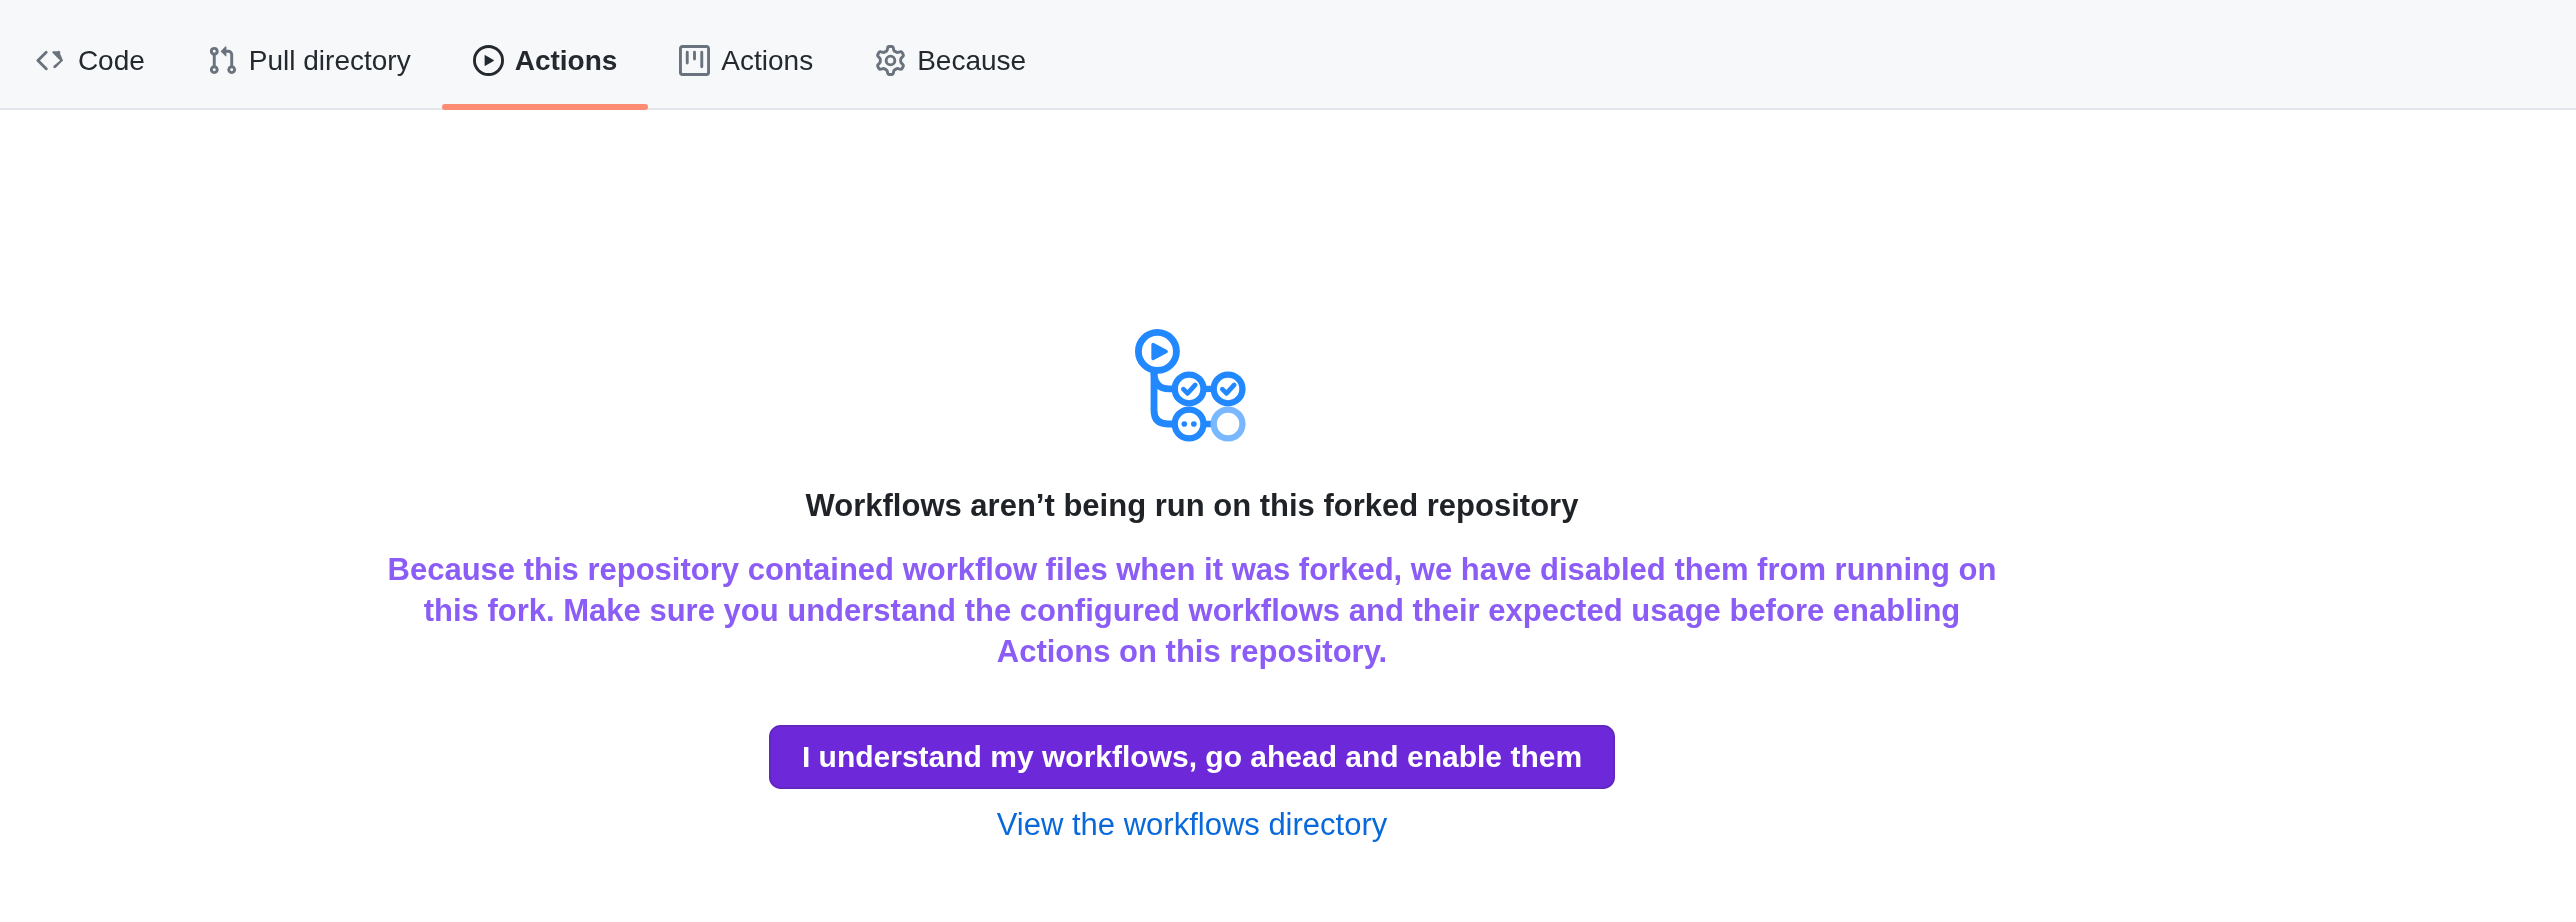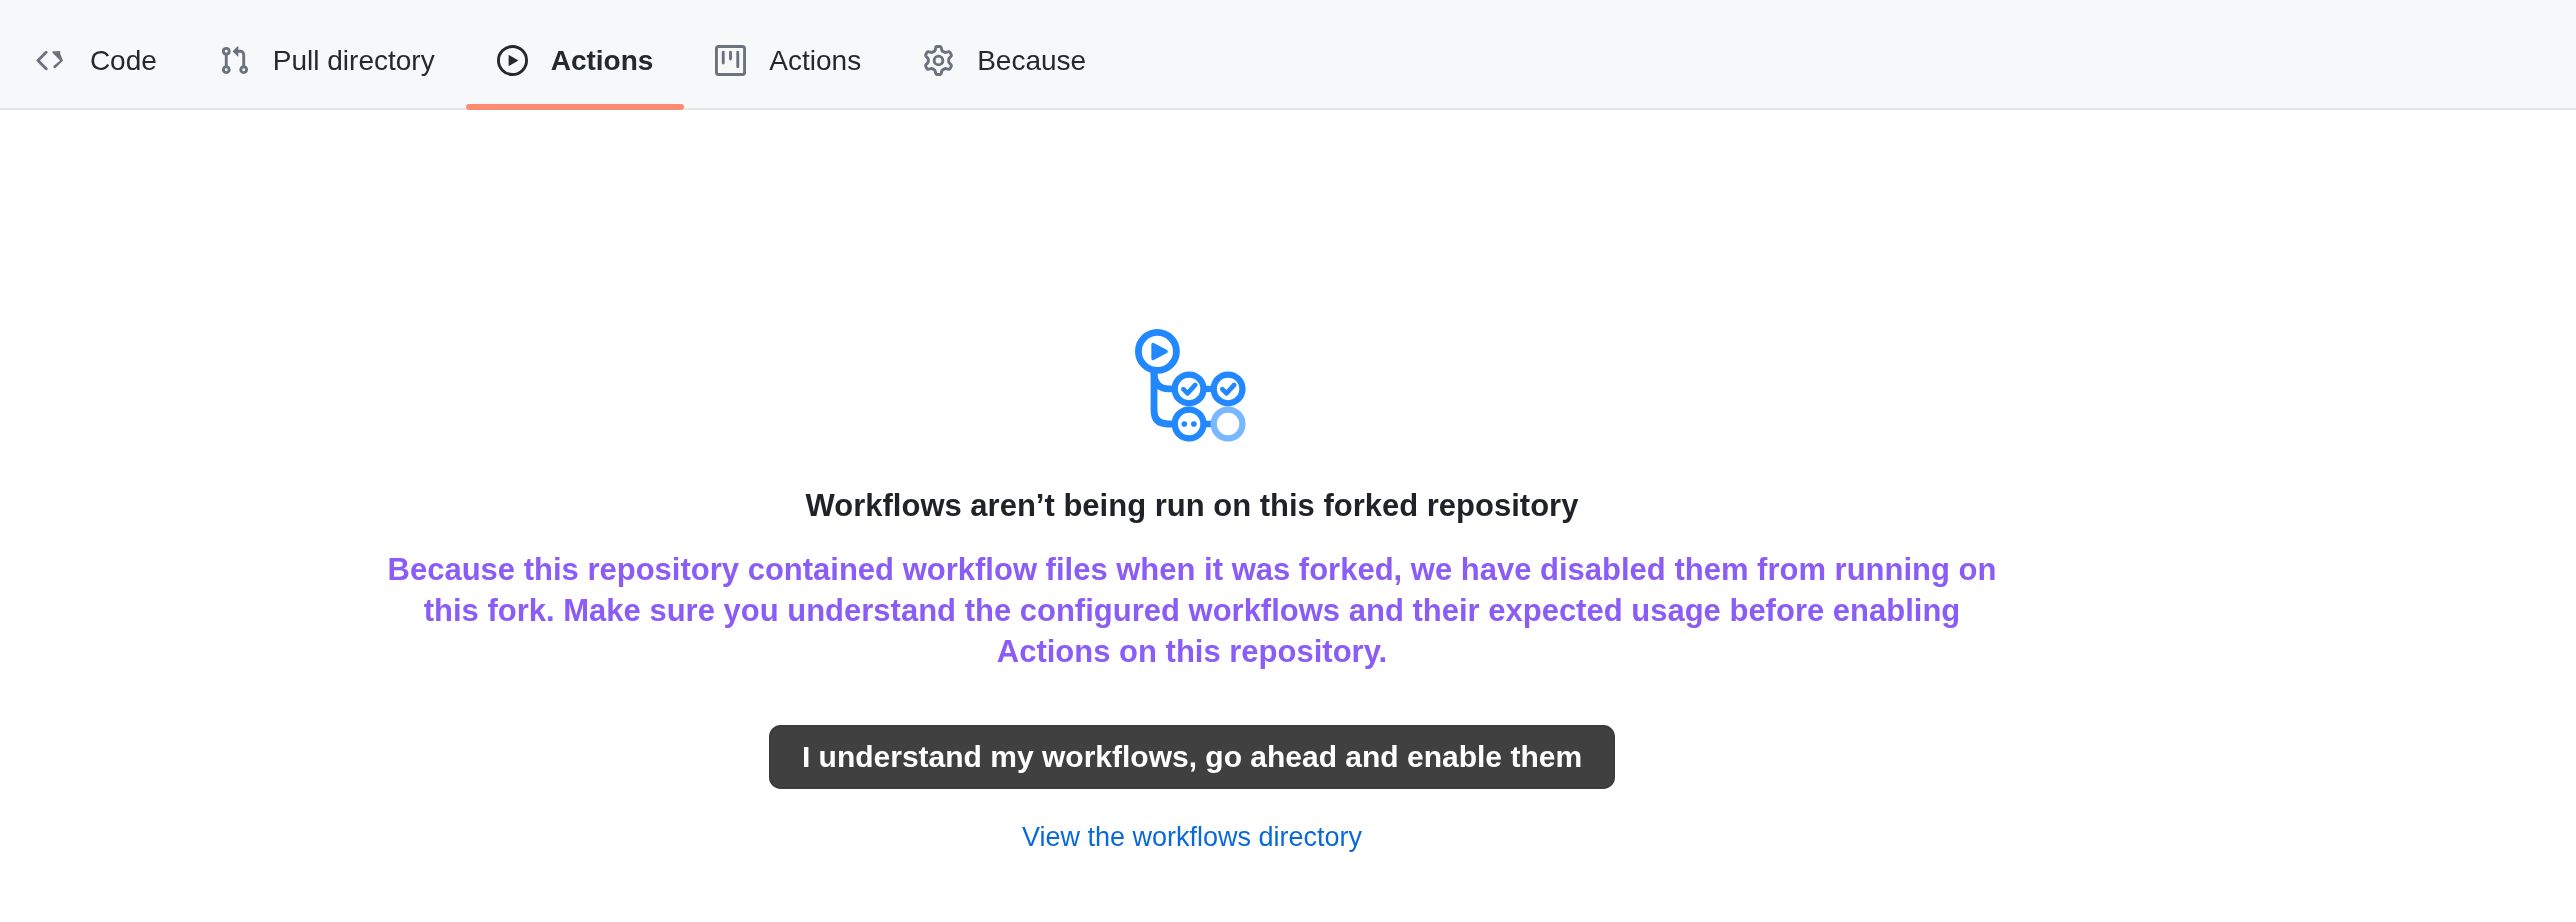--- a/index.html
+++ b/index.html
@@ -19,21 +19,21 @@
     background: #f6f8fa;
     border-bottom: 2px solid #e3e7eb;
     display: flex;
     align-items: flex-end;
     padding-left: 4.9px;
   }
   .tab {
     position: relative;
     display: flex;
     align-items: center;
-    gap: 23px;
+    gap: 11px;
     padding: 0 31px;
     height: 95px;
     font-size: 28px;
     line-height: 1;
     color: #24292f;
     text-decoration: none;
     cursor: pointer;
     white-space: nowrap;
   }
   .tab .octicon { display: flex; color: #6a737d; }
@@ -74,34 +74,34 @@
     font-size: 31px;
     line-height: 41px;
     color: #8b5cf6;
     text-align: center;
     font-weight: bold;
   }
   .enable-btn {
     margin-top: 53px;
     height: 64px;
     padding: 0 31px;
-    background: #404040;
+    background: #6d28d9;
     color: #ffffff;
     font-family: inherit;
     font-size: 30px;
     font-weight: 700;
     line-height: 60px;
     border: 2px solid rgba(31,35,40,0.15);
     border-radius: 11.7px;
     cursor: pointer;
     white-space: nowrap;
   }
   .workflows-link {
-    margin-top: 29px;
-    font-size: 27px;
+    margin-top: 16px;
+    font-size: 31px;
     line-height: 39px;
     color: #0969da;
     text-decoration: none;
     cursor: pointer;
     text-align: center;
   }
 </style>
 </head>
 <body>
 

